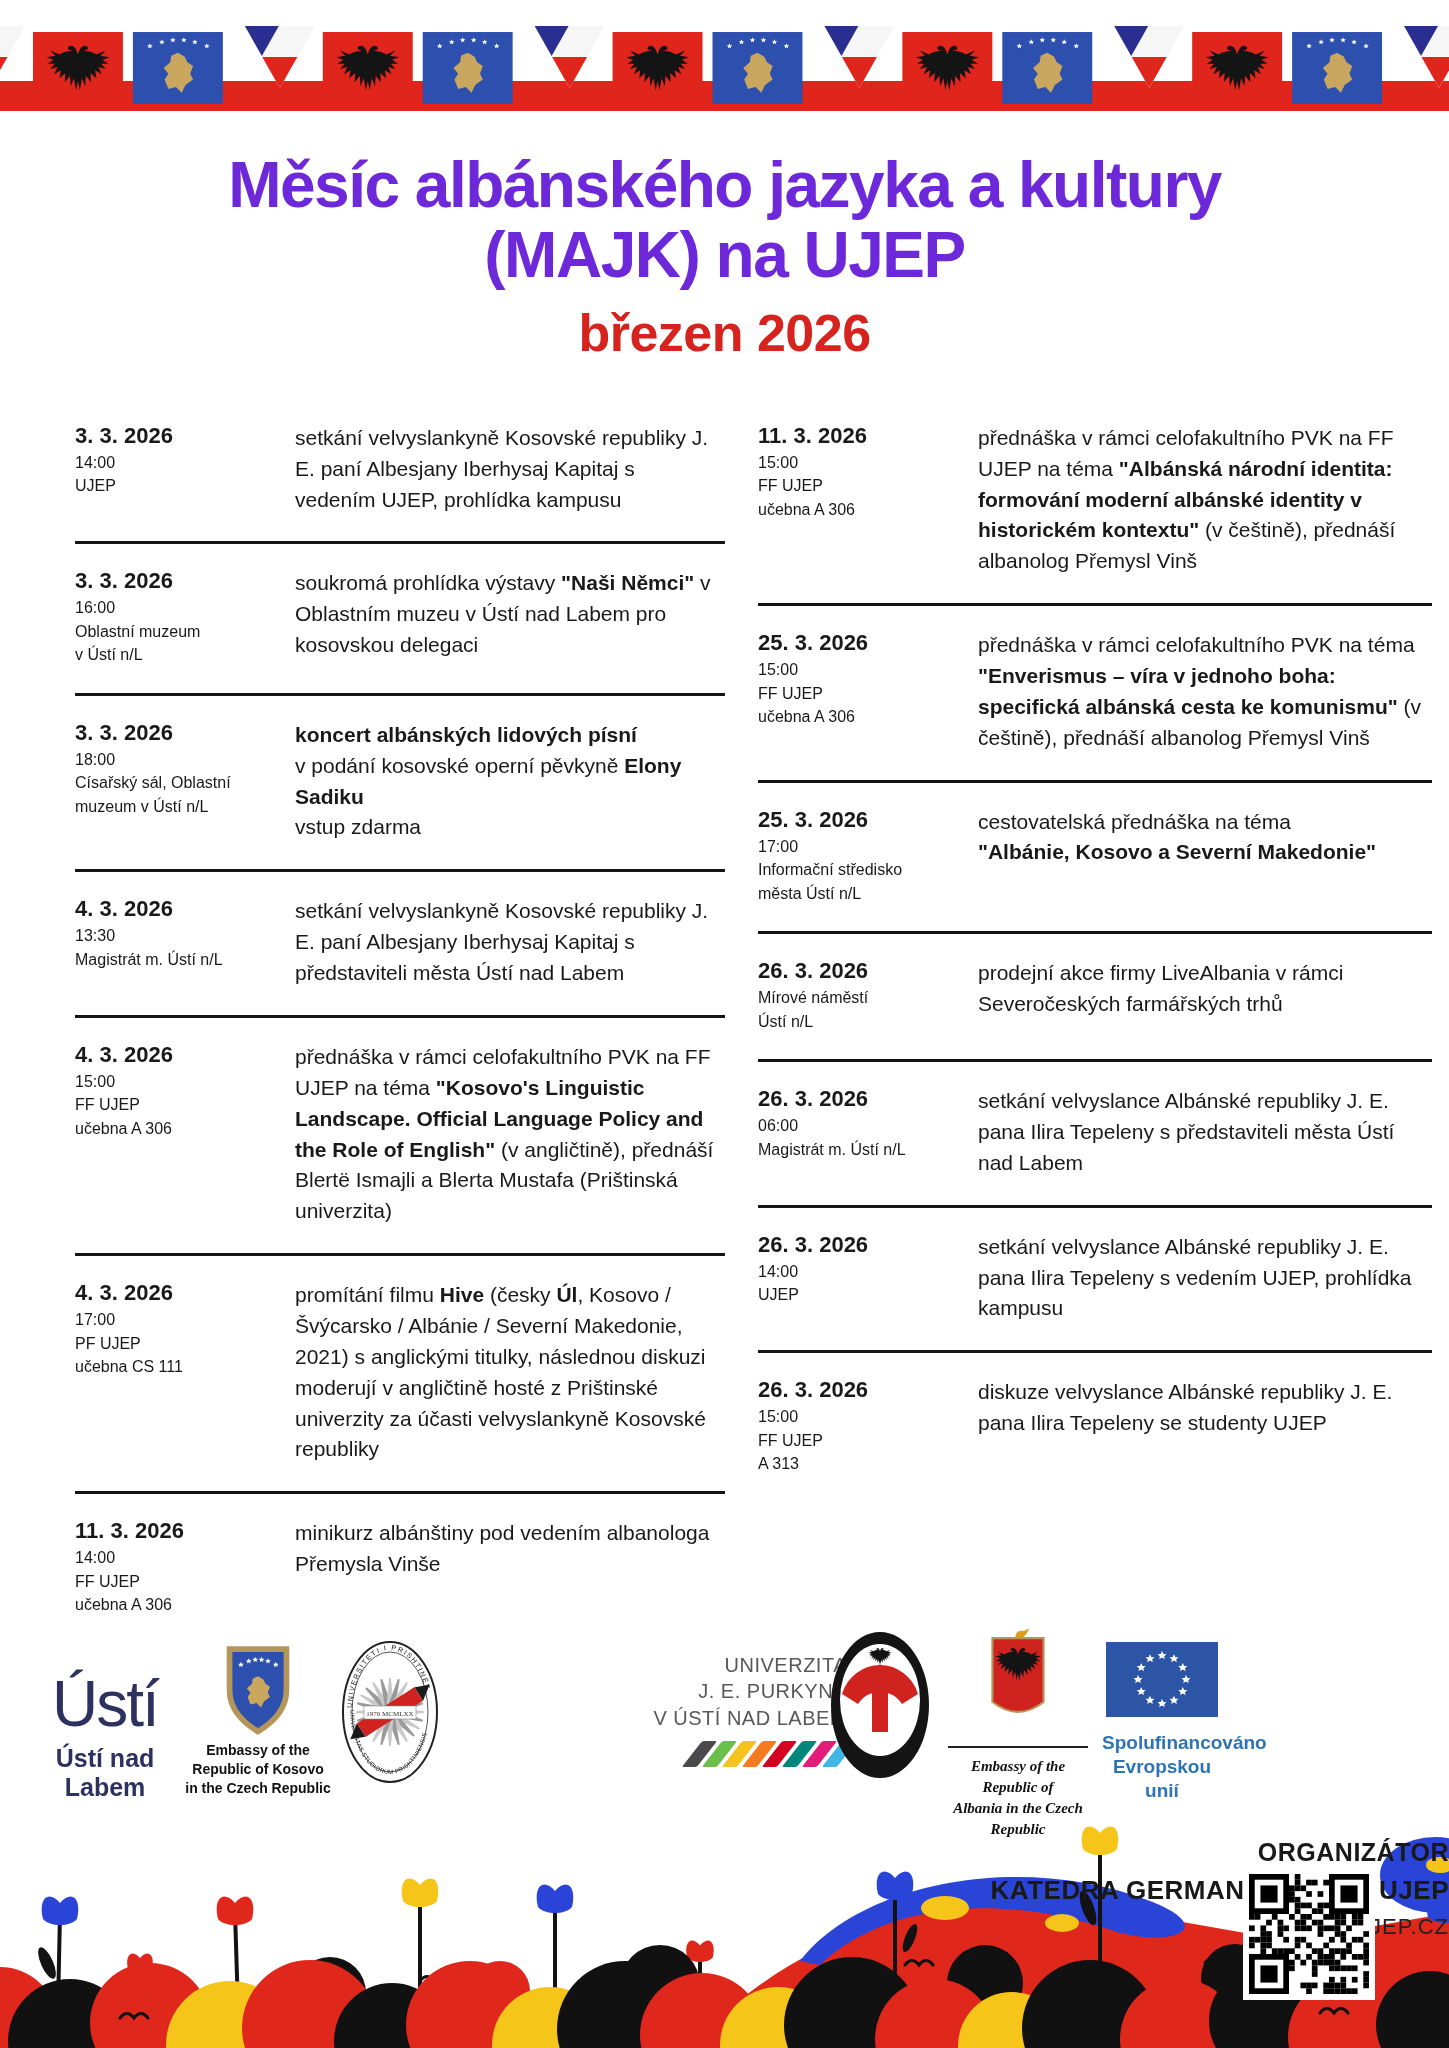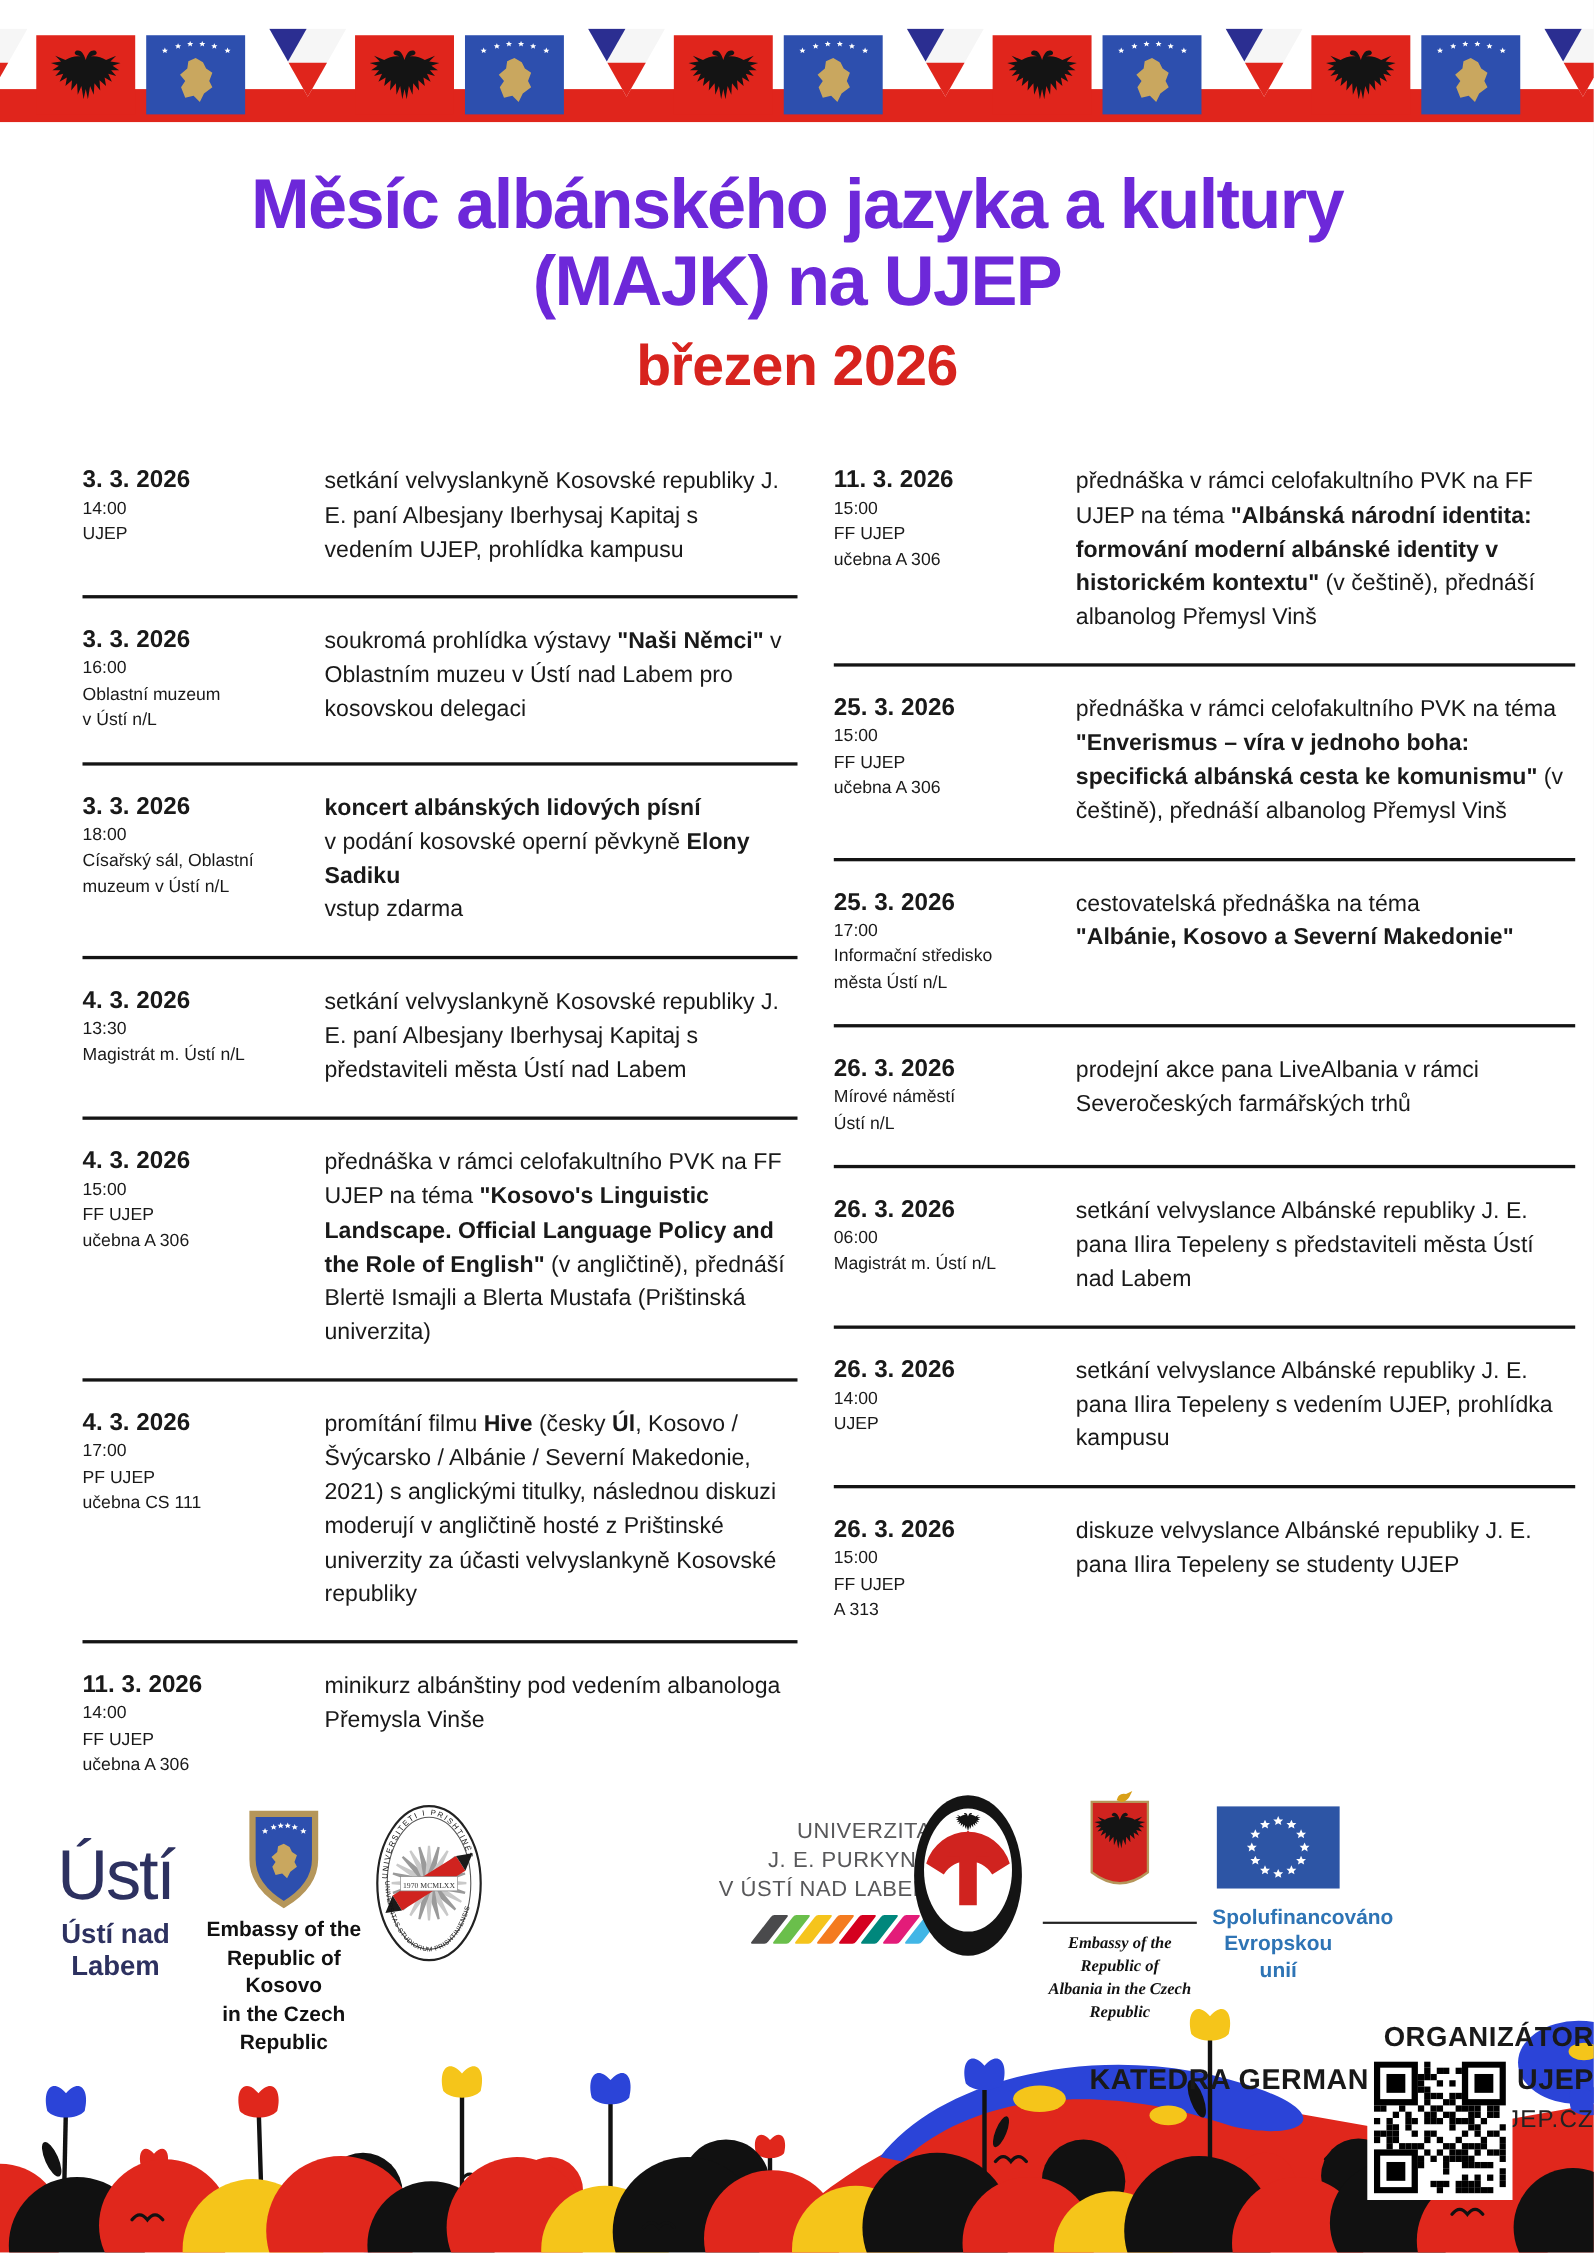--- a/index.html
+++ b/index.html
@@ -15,21 +15,21 @@
   .events{margin:36px 17px 0 75px;display:grid;grid-template-columns:650px 674px;column-gap:33px;align-items:start;}
   .col{display:block;}
   .event{display:grid;grid-template-columns:220px 1fr;padding:24px 0 26px;}
   .event + .event{border-top:3px solid #141414;}
   .ev-date{font-size:22px;font-weight:bold;margin-bottom:2px;}
   .ev-loc{font-size:16px;line-height:1.47;white-space:pre-line;}
   .ev-desc{font-size:21px;line-height:1.47;white-space:pre-line;padding-right:4px;}
   .ev-desc b{font-weight:bold;}
   
   .logo{position:absolute;text-align:center;}
-  .logo .cap{font-size:19px;font-weight:600;line-height:1.35;color:#111;}
+  .logo .cap{font-size:14px;font-weight:600;line-height:1.35;color:#111;}
   .usti-name{font-size:64px;font-weight:400;color:#2d3160;letter-spacing:-2px;line-height:1;}
   .usti-cap{font-size:25px;font-weight:bold;color:#2d3160;margin-top:8px;}
   .ujep-text{font-size:20px;line-height:1.32;color:#58585a;text-align:right;letter-spacing:0.5px;}
   .chevrons{display:flex;justify-content:flex-end;gap:5px;margin-top:10px;}
   .chev{width:15px;height:26px;transform:skewX(-38deg);border-radius:2px;}
   .alb-cap{font-family:"Liberation Serif",serif;font-style:italic;font-weight:bold;font-size:15px;line-height:1.4;color:#111;}
   .alb-rule{height:2px;background:#222;margin:10px 0 8px;}
   .eu-cap{font-size:19px;font-weight:bold;line-height:1.25;color:#2e74b5;margin-top:10px;}
   
   .organizer{position:absolute;top:1838px;left:0;width:100%;text-align:right;z-index:6;}
@@ -185,21 +185,21 @@
           </div>
         <div class="ev-desc">cestovatelská přednáška na téma
 <b>"Albánie, Kosovo a Severní Makedonie"</b></div>
       </div>
       <div class="event">
         <div>
             <div class="ev-date">26. 3. 2026</div>
             <div class="ev-loc">Mírové náměstí
 Ústí n/L</div>
           </div>
-        <div class="ev-desc">prodejní akce pana LiveAlbania v rámci Severočeských farmářských trhů</div>
+        <div class="ev-desc">prodejní akce firmy LiveAlbania v rámci Severočeských farmářských trhů</div>
       </div>
       <div class="event">
         <div>
             <div class="ev-date">26. 3. 2026</div>
             <div class="ev-loc">06:00
 Magistrát m. Ústí n/L</div>
           </div>
         <div class="ev-desc">setkání velvyslance Albánské republiky J. E. pana Ilira Tepeleny s představiteli města Ústí nad Labem</div>
       </div>
       <div class="event">

